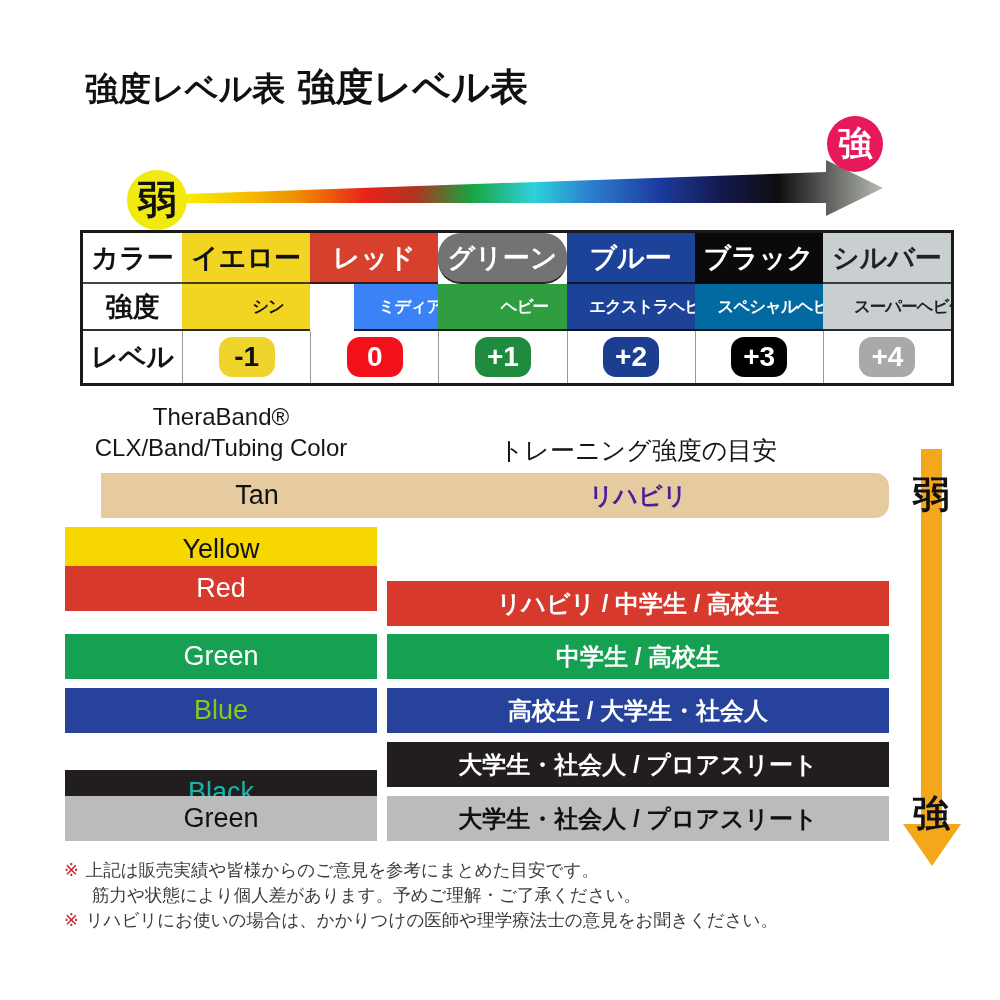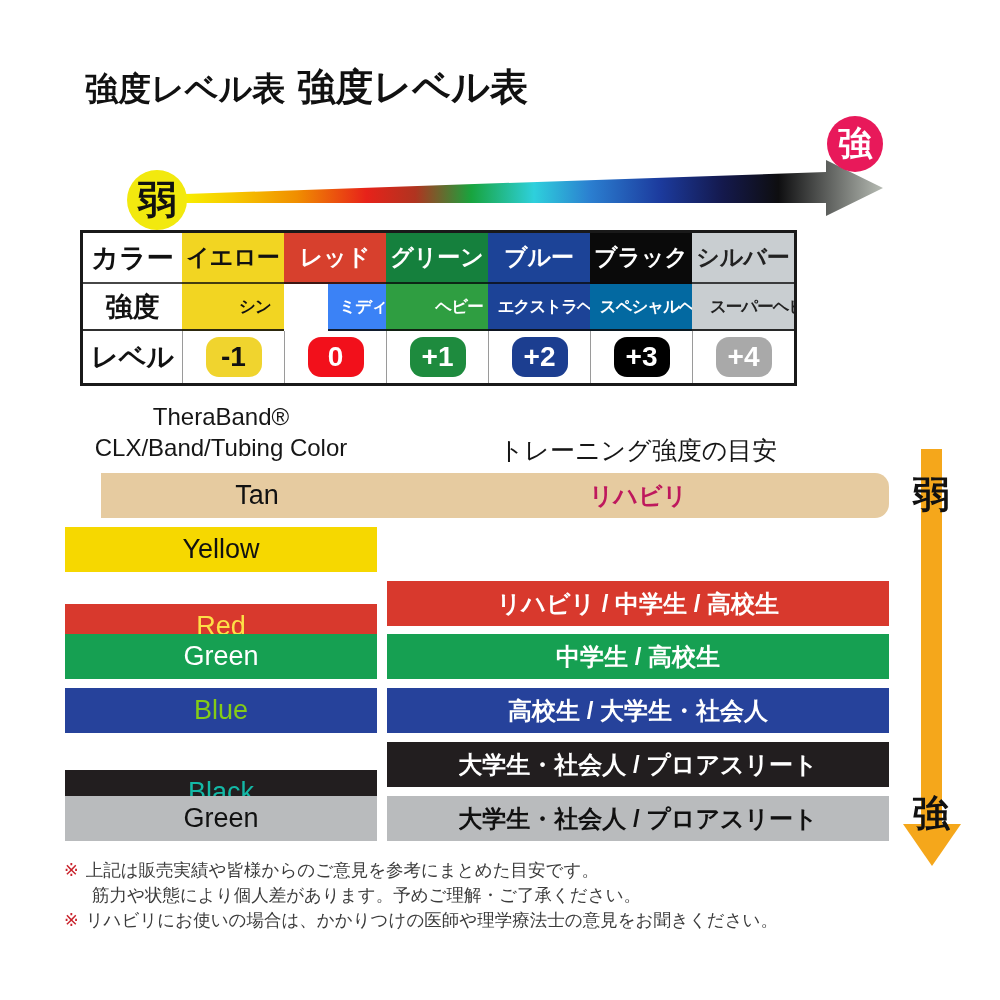--- a/index.html
+++ b/index.html
@@ -12,28 +12,28 @@
   .title .t-prefix { font-size:33px; font-weight:700; }
   .title .t-main   { font-size:38px; font-weight:800; }
 
   
   #grad-arrow { position:absolute; left:120px; top:115px; width:780px; height:115px; }
   .circle-label { position:absolute; border-radius:50%; display:flex; align-items:center; justify-content:center; font-weight:800; }
   #weak-circle { left:127px; top:170px; width:60px; height:60px; font-size:39px; color:#111; z-index:3; }
   #strong-circle { left:827px; top:116px; width:56px; height:56px; font-size:34px; color:#fff; z-index:3; }
 
   
-  .level-table { position:absolute; left:80px; top:230px; width:717px;
+  .level-table { position:absolute; left:80px; top:230px; width:874px;
     display:grid; grid-template-columns:99px repeat(6,1fr); grid-template-rows:51px 47px 52px;
     border:3px solid #191919; background:#fff; }
   .lt-cell { display:flex; align-items:center; justify-content:center; white-space:nowrap; overflow:hidden; }
   .r1 { border-bottom:2px solid rgba(10,10,10,0.75); }
   .r2 { border-bottom:2px solid rgba(10,10,10,0.85); }
   .lt-rowhead { font-weight:800; font-size:27px; color:#111; background:#fff; }
-  .lt-colorname { font-weight:800; font-size:23px; }
+  .lt-colorname { font-weight:800; font-size:27px; }
   .lt-strength { font-weight:800; font-size:16.5px; letter-spacing:-1px;padding-left:44px; }
   .lt-levelcell { background:#fff; border-left:1px solid #9a9a9a; }
   .badge { min-width:56px; height:40px; padding:0 10px; border-radius:13px; display:flex; align-items:center; justify-content:center; font-weight:800; font-size:28px; }
 
   
   .gh-left { position:absolute; left:65px; top:401px; width:312px; text-align:center; font-size:24px; line-height:31px; color:#161616; }
   .gh-right { position:absolute; left:387px; top:434px; width:502px; text-align:center; font-size:25px; color:#161616; }
 
   
   .g-cell { position:absolute; height:45px; display:flex; align-items:center; justify-content:center; white-space:nowrap; }
@@ -86,21 +86,21 @@
   </div>
   <div id="strong-circle" class="circle-label" style="background: rgb(232, 25, 90);">
     <span>強</span>
   </div>
 
   <div class="level-table">
 
     <div class="lt-cell lt-rowhead r1">カラー</div>
     <div class="lt-cell lt-colorname r1" style="background: rgb(242, 213, 34); color: rgb(17, 17, 17);">イエロー</div>
     <div class="lt-cell lt-colorname r1" style="background: rgb(215, 64, 45); color: rgb(255, 255, 255);">レッド</div>
-    <div class="lt-cell lt-colorname r1" style="background: #15803d; color: rgb(255, 255, 255);">グリーン</div>
+    <div class="lt-cell lt-colorname r1" style="background: #737373; color: rgb(255, 255, 255); border-radius: 23px;">グリーン</div>
     <div class="lt-cell lt-colorname r1" style="background: rgb(28, 67, 151); color: rgb(255, 255, 255);">ブルー</div>
     <div class="lt-cell lt-colorname r1" style="background: rgb(10, 10, 10); color: rgb(255, 255, 255);">ブラック</div>
     <div class="lt-cell lt-colorname r1" style="background: rgb(201, 206, 209); color: rgb(34, 34, 34);">シルバー</div>
 
     <div class="lt-cell lt-rowhead r2">強度</div>
     <div class="lt-cell lt-strength r2" style="background: rgb(242, 213, 34); color: rgb(17, 17, 17);">シン</div>
     <div class="lt-cell lt-strength r2" style="background: #3b82f6; color: rgb(255, 255, 255); margin-left: 44px;">ミディアム</div>
     <div class="lt-cell lt-strength r2" style="background: rgb(47, 158, 65); color: rgb(255, 255, 255);">ヘビー</div>
     <div class="lt-cell lt-strength r2" style="background: rgb(28, 67, 151); color: rgb(255, 255, 255);">エクストラヘビー</div>
     <div class="lt-cell lt-strength r2" style="background: #0369a1; color: rgb(255, 255, 255);">スペシャルヘビー</div>
@@ -127,23 +127,23 @@
       </div>
   </div>
 
   <div class="gh-left">
     <div>TheraBand®</div>
     <div>CLX/Band/Tubing Color</div>
   </div>
   <div class="gh-right">トレーニング強度の目安</div>
 
   <div class="g-cell g-left" style="top: 473px; background: rgb(230, 203, 160); color: rgb(17, 17, 17); margin-left: 36px;">Tan</div>
-  <div class="g-cell g-right" style="top: 473px; background: rgb(230, 203, 160); color: #be185d; border-radius: 14px;">リハビリ</div>
+  <div class="g-cell g-right" style="top: 473px; background: rgb(230, 203, 160); color: #4c1d95; border-radius: 14px;">リハビリ</div>
   <div class="g-cell g-left" style="top: 527px; background: rgb(246, 216, 0); color: rgb(17, 17, 17);">Yellow</div>
-  <div class="g-cell g-left" style="top: 604px; background: rgb(216, 57, 45); color: #fde047; text-align: center;">Red</div>
+  <div class="g-cell g-left" style="top: 566px; background: rgb(216, 57, 45); color: #ffffff; text-align: center;">Red</div>
   <div class="g-cell g-right" style="top: 581px; background: rgb(216, 57, 45); color: rgb(255, 255, 255);">リハビリ / 中学生 / 高校生</div>
   <div class="g-cell g-left" style="top: 634px; background: rgb(22, 160, 82); color: rgb(255, 255, 255);">Green</div>
   <div class="g-cell g-right" style="top: 634px; background: rgb(22, 160, 82); color: rgb(255, 255, 255);">中学生 / 高校生</div>
   <div class="g-cell g-left" style="top: 688px; background: rgb(38, 66, 155); color: #84cc16;">Blue</div>
   <div class="g-cell g-right" style="top: 688px; background: rgb(38, 66, 155); color: rgb(255, 255, 255);">高校生 / 大学生・社会人</div>
   <div class="g-cell g-left" style="top: 742px; background: rgb(34, 30, 31); color: #14b8a6; margin-top: 28px;">Black</div>
   <div class="g-cell g-right" style="top: 742px; background: rgb(34, 30, 31); color: rgb(255, 255, 255);">大学生・社会人 / プロアスリート</div>
   <div class="g-cell g-left" style="top: 796px; background: rgb(185, 187, 189); color: rgb(17, 17, 17);">Green</div>
   <div class="g-cell g-right" style="top: 796px; background: rgb(185, 187, 189); color: rgb(17, 17, 17);">大学生・社会人 / プロアスリート</div>
 

